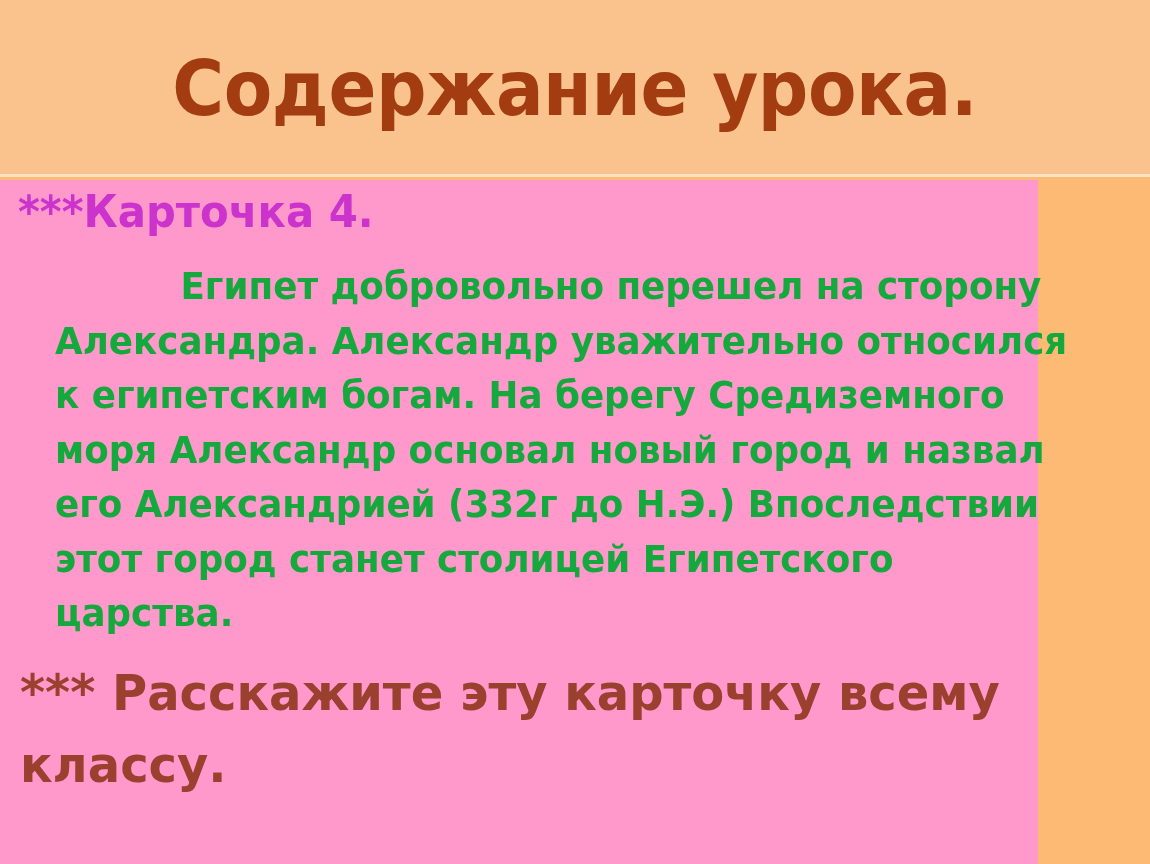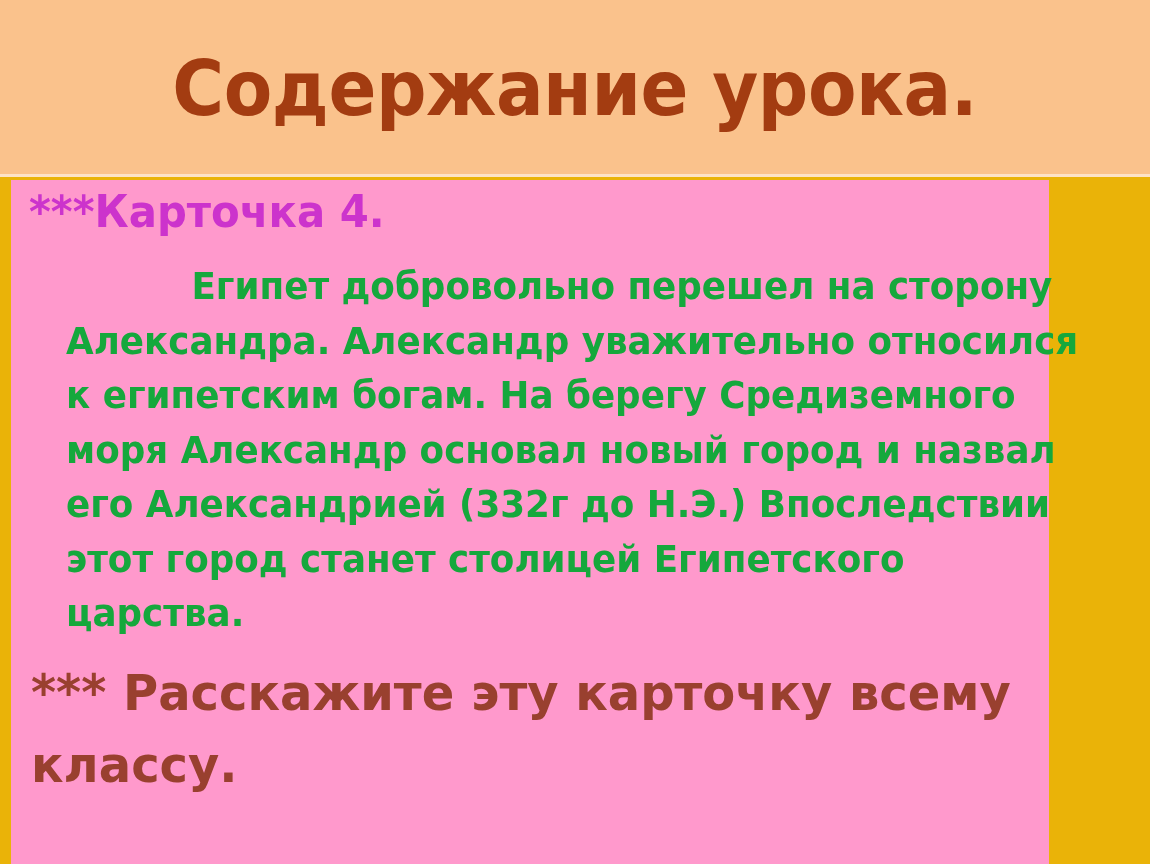--- a/index.html
+++ b/index.html
@@ -12,21 +12,21 @@
     height: 864px;
     overflow: hidden;
     background: #ff99cc;
     font-family: "Liberation Sans", sans-serif;
   }
 
   .slide {
     position: relative;
     width: 1150px;
     height: 864px;
-    background: #eab308;
+    background: #fdba74;
   }
 
   
   .title-band {
     position: absolute;
     left: 0;
     top: 0;
     width: 1150px;
     height: 177px;
     background: #fac28c;
@@ -57,21 +57,21 @@
     transform-origin: center;
     white-space: nowrap;
     margin: 0;
     padding: 0;
     text-align: center;
   }
 
   
   .body-area {
     position: absolute;
-    left: 11px;
+    left: 0;
     top: 180px;
     width: 1038px;
     height: 684px;
     background: #ff99cc;
     box-sizing: border-box;
   }
 
   .card-heading {
     position: absolute;
     left: 18px;

